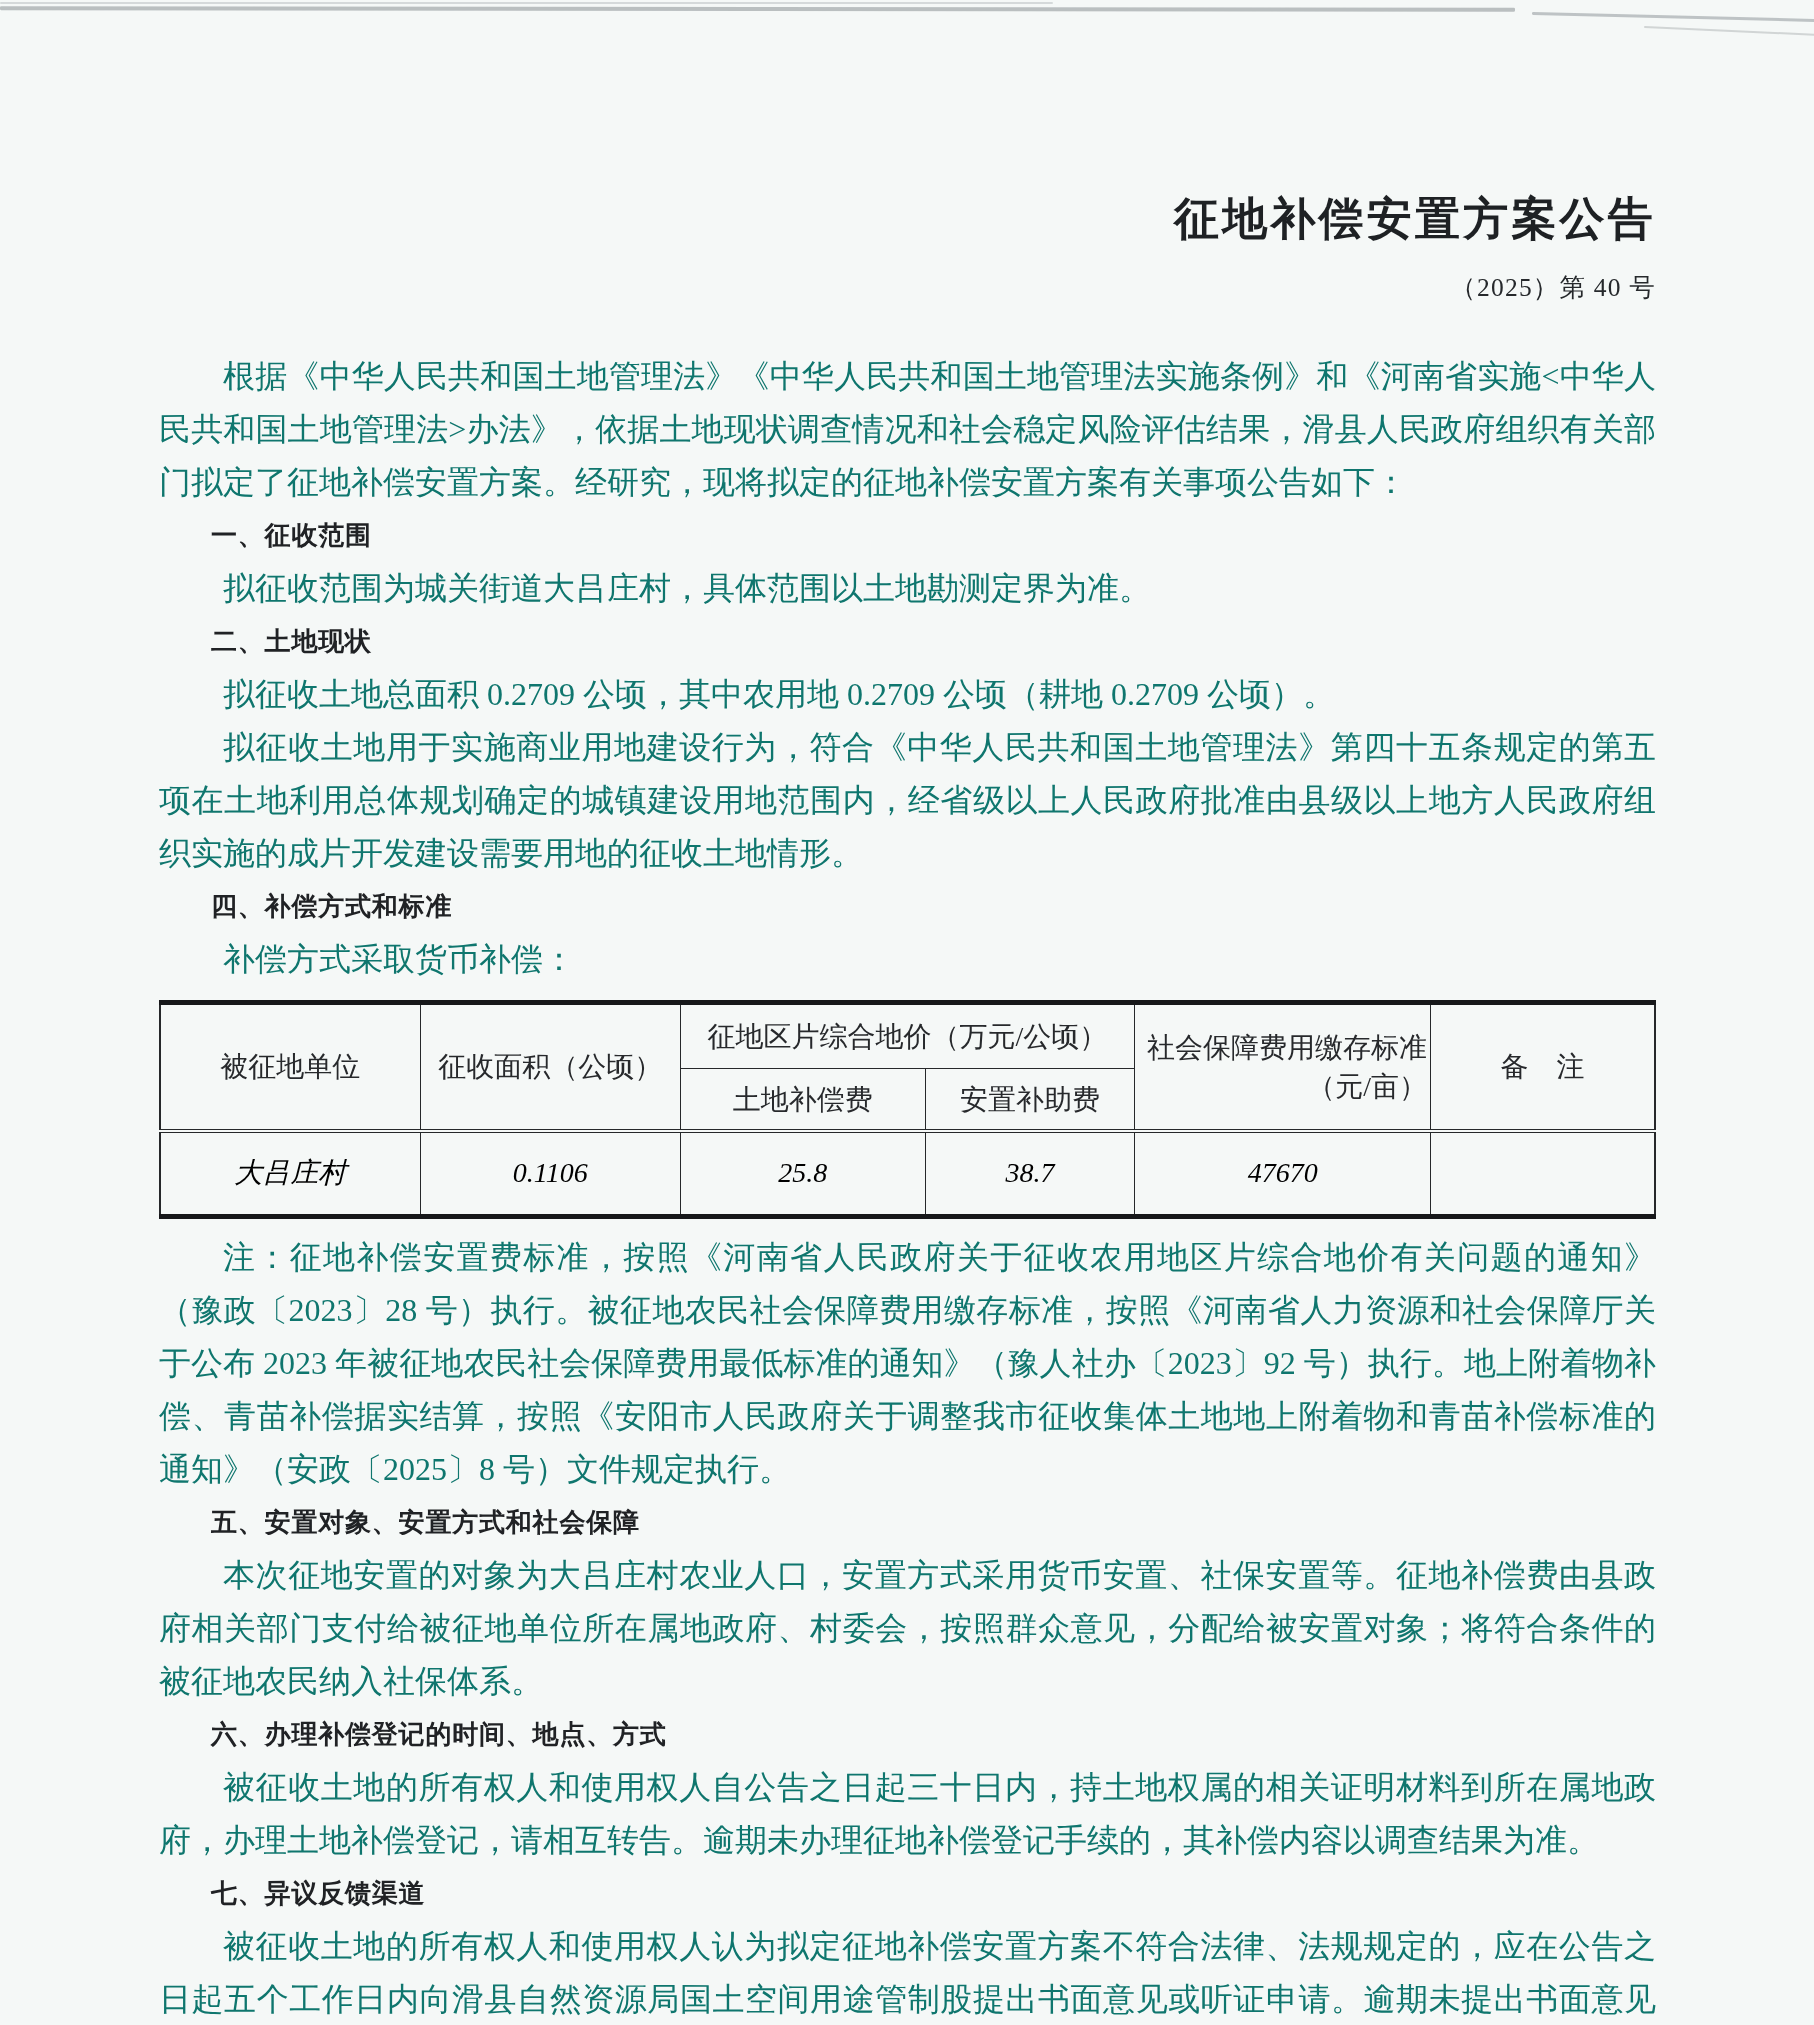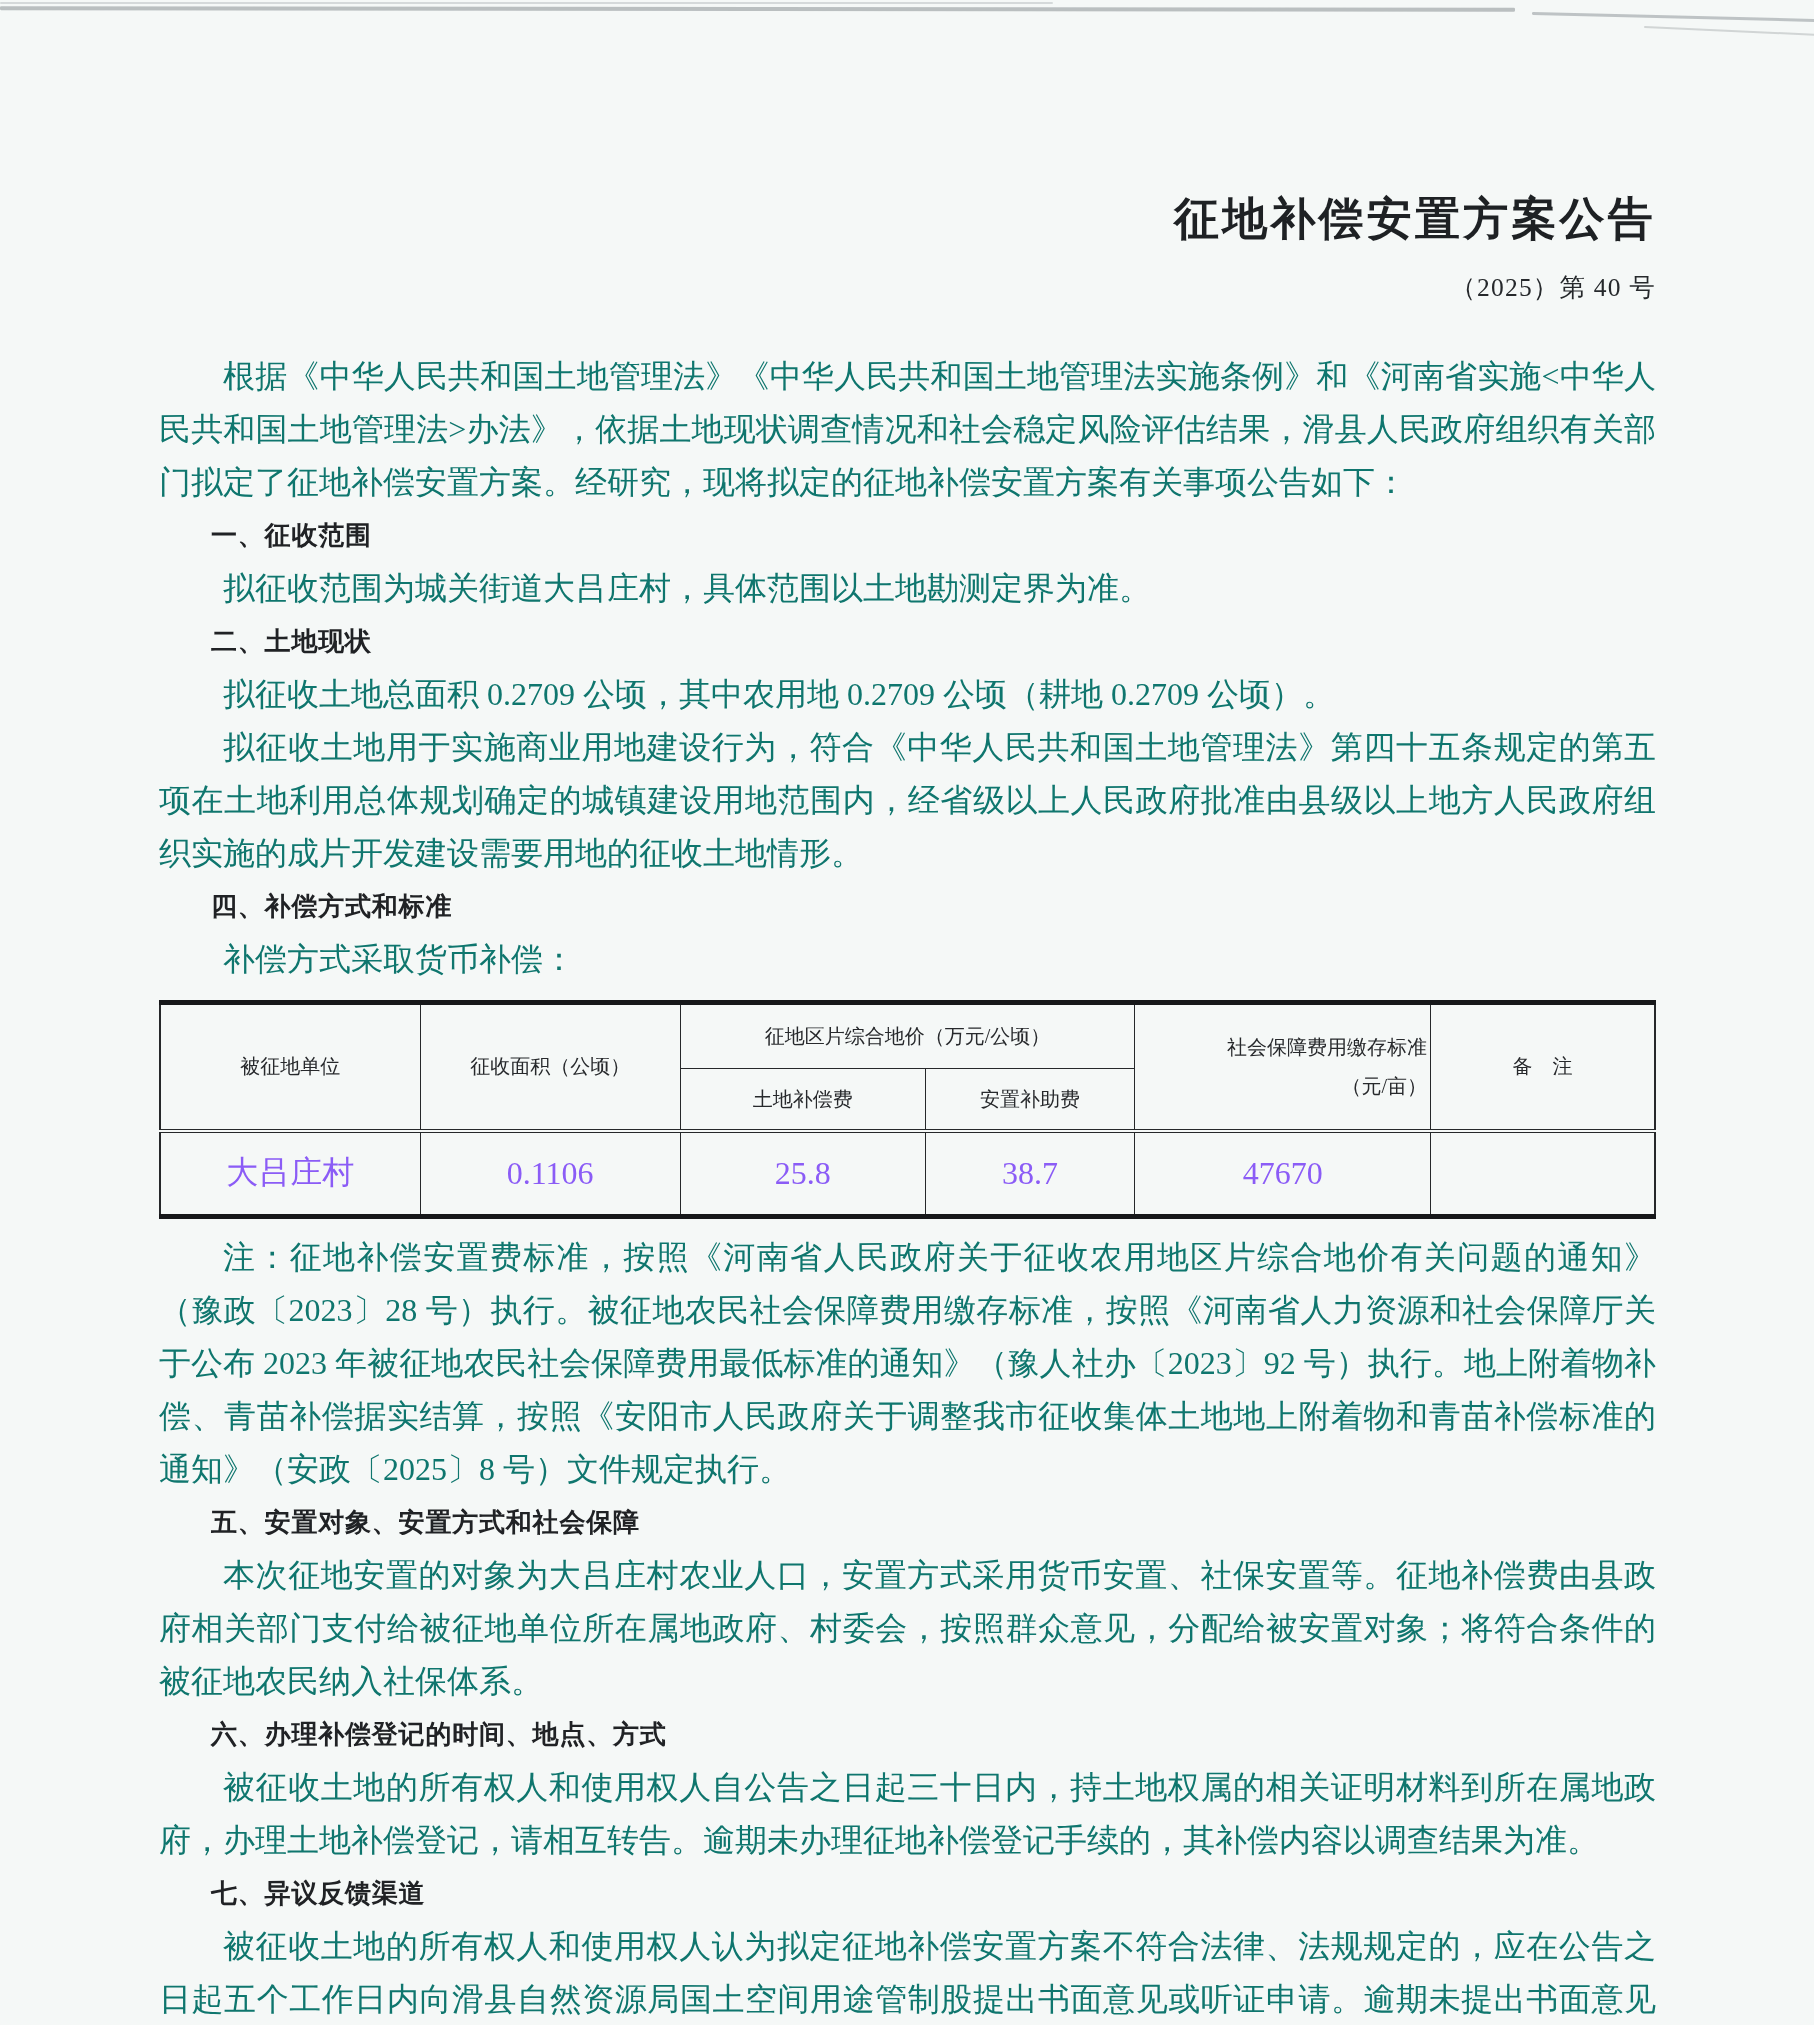--- a/index.html
+++ b/index.html
@@ -78,32 +78,33 @@
     border-right: 2px solid #26282a;
   }
   table.comp-table th, table.comp-table td {
     border: 1.6px solid #26282a;
     text-align: center;
     vertical-align: middle;
     font-weight: 400;
     font-family: "Liberation Serif", "DejaVu Serif", serif;
   }
   table.comp-table th {
-    font-size: 20px;
+    font-size: 28px;
     line-height: 39px;
     padding: 7.3px 3.2px;
     color: #27292c;
   }
   table.comp-table .group-th { height: 49px; }
   table.comp-table .sub-th { height: 45px; }
   table.comp-table td {
-    font-size: 32px;
+    font-size: 28px;
     height: 79px;
     border-top: 4px double #26282a;
-    color: #8b5cf6;
+    color: #000000;
+    font-style: italic;
   }
   .blk { display: block; text-align: right; }
 </style>
 </head>
 <body>
 
 <div class="page">
 
   <div class="artifact a4"></div>
   <div class="artifact a1"></div>

